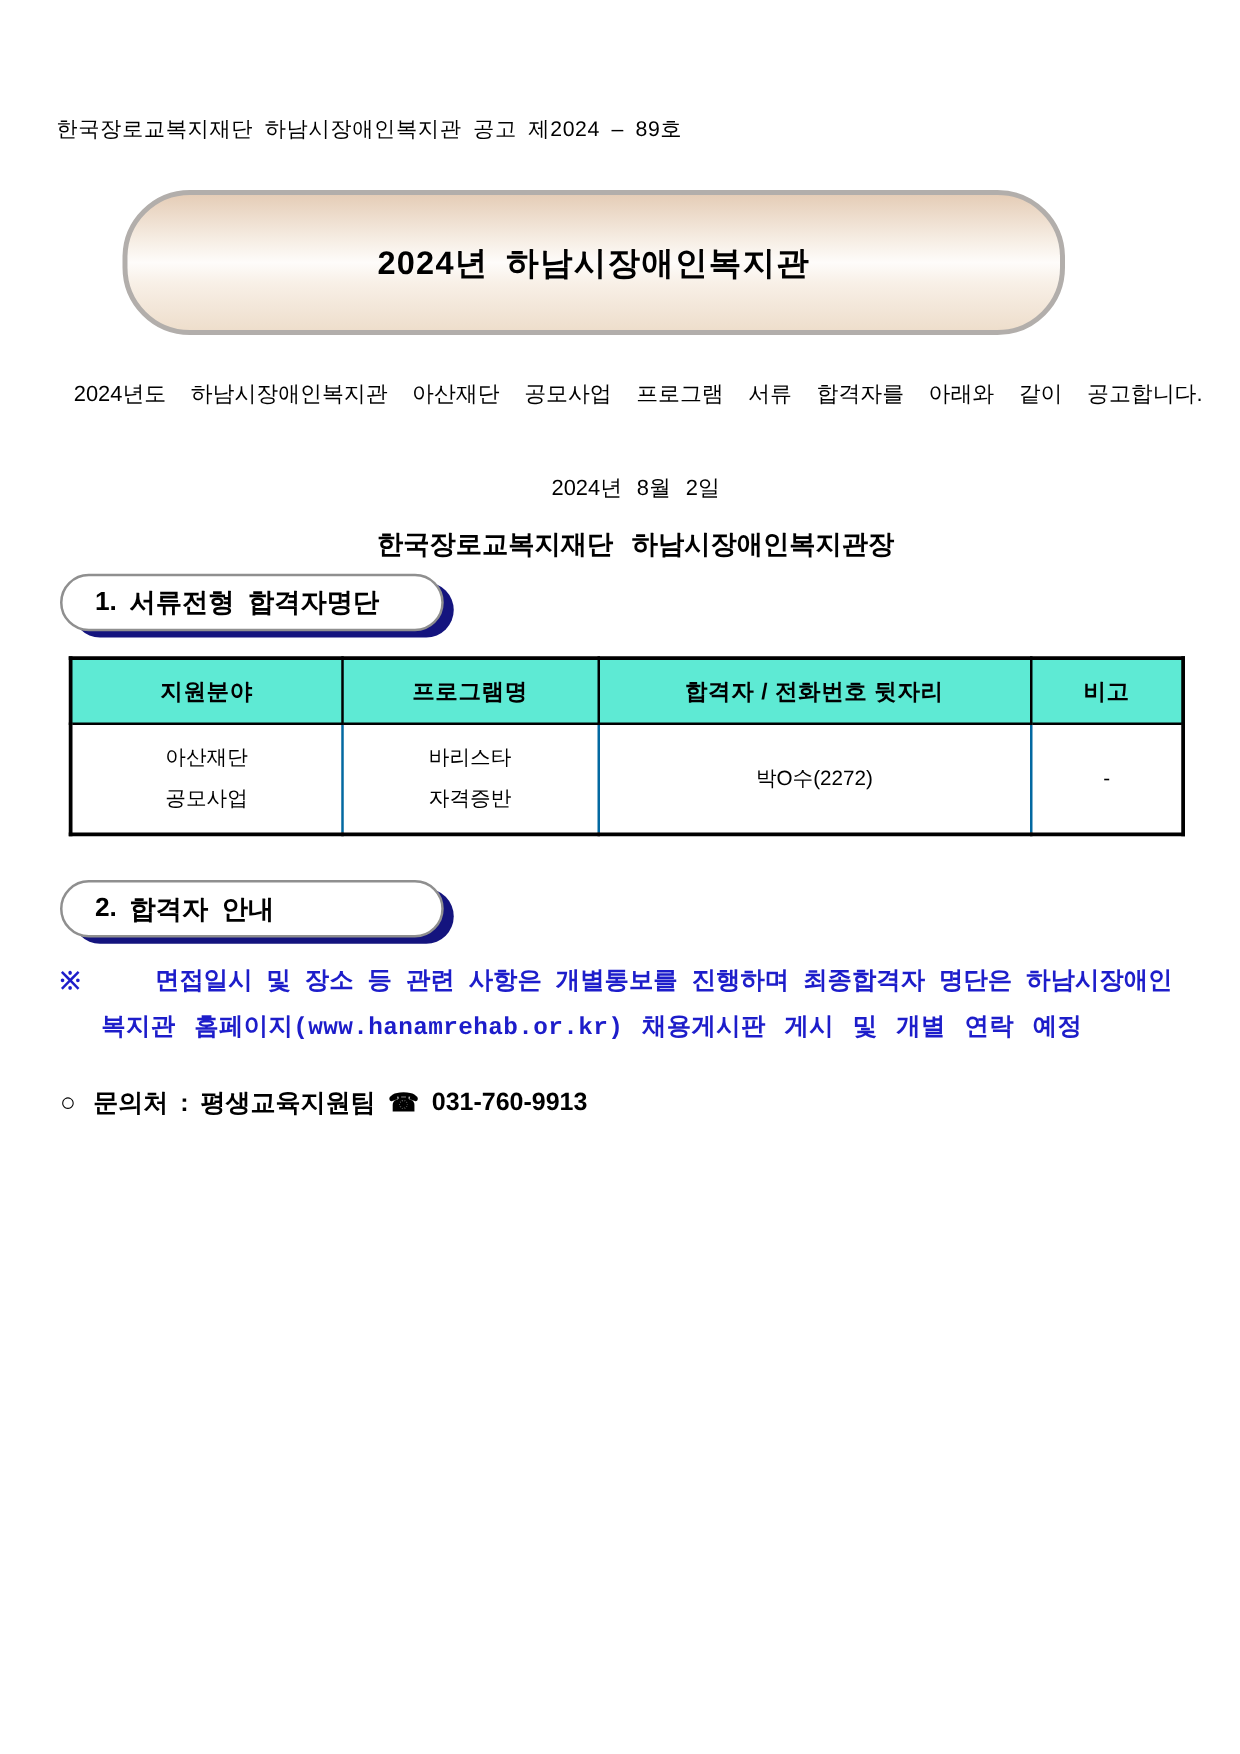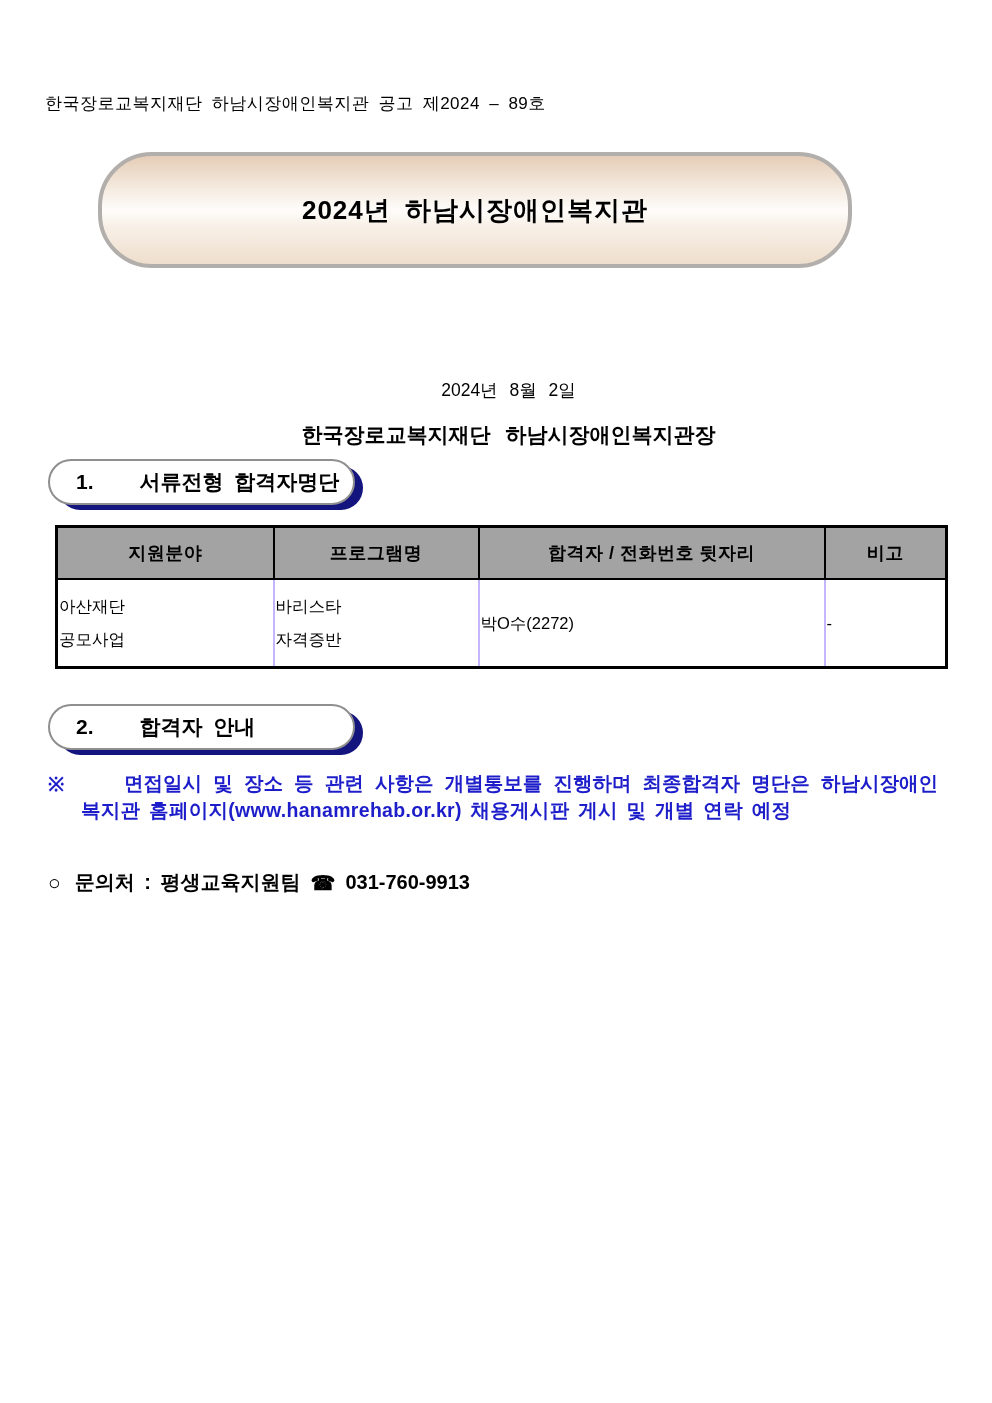--- a/index.html
+++ b/index.html
@@ -60,54 +60,54 @@
     width: 307px; height: 46px; box-sizing: border-box;
     background: #ffffff;
     border: 2px solid #8f8f8f;
     border-radius: 23px;
     box-shadow: 9px 6px 0 -1px #14147e;
     display: flex; align-items: center;
     padding-left: 26px;
     font-size: 21px; font-weight: bold;
   }
   .pill .sec-num { margin-right: 10px; }
-  .pill .sec-title { word-spacing: 5px; margin-left: 36px; }
+  .pill .sec-title { word-spacing: 5px; }
   .pill1 { top: 459px; }
   .pill2 { top: 704px; }
 
   
   .notice-table {
     position: absolute; left: 55px; top: 525px;
     width: 890px; border-collapse: collapse; table-layout: fixed;
     border: 3px solid #000000;
   }
   .notice-table th {
-    background: #a3a3a3;
+    background: #5eead4;
     border: 2px solid #000000;
     height: 48px;
     font-size: 18px; font-weight: bold; letter-spacing: 0.5px;
     text-align: center; vertical-align: middle;
   }
   .notice-table td {
-    border: 2px solid #c4b5fd;
+    border: 2px solid #0369a1;
     height: 84px;
     font-size: 16.5px;
-    vertical-align: middle;
+    text-align: center; vertical-align: middle;
     line-height: 33px;
   }
 
   
   .note {
     position: absolute; left: 48px; top: 770px; width: 890px;
     color: #1d1dca; font-weight: bold; font-size: 19.5px;
   }
   .note-line1 { display: flex; }
   .note-marker { width: 30px; flex: 0 0 auto; margin-right: 12px; }
   .note-txt { flex: 1; text-align: justify; text-align-last: justify; margin-left: 34px; }
-  .note-line2 { margin-left: 33px; letter-spacing: 0.3px; word-spacing: 3px; }
+  .note-line2 { margin-left: 33px; margin-top: 10px; letter-spacing: 0.3px; word-spacing: 3px; font-family: Liberation Mono, monospace; }
 
   
   .contact {
     position: absolute; left: 48px; top: 869px;
     font-size: 20px; font-weight: bold;
     display: flex; align-items: center;
   }
   .contact-marker { font-weight: normal; margin-right: 14px; font-size: 21px; }
   .contact-label { word-spacing: 4px; }
   .phone-icon { margin: 0 10px; }
@@ -116,20 +116,21 @@
 <body>
 
 <div class="page">
 
   <p class="doc-number">한국장로교복지재단 하남시장애인복지관 공고 제2024 – 89호</p>
 
   <div class="title-box">
     <div class="title-line">2024년 하남시장애인복지관</div>
   </div>
 
+  <p class="intro">2024년도 하남시장애인복지관 아산재단 공모사업 프로그램 서류 합격자를 아래와 같이 공고합니다.</p>
 
   <p class="date-line">2024년 8월 2일</p>
 
   <p class="signature">한국장로교복지재단 하남시장애인복지관장</p>
 
   <div class="pill pill1">
     <span class="sec-num">1.</span>
     <span class="sec-title">서류전형 합격자명단</span>
   </div>
 

